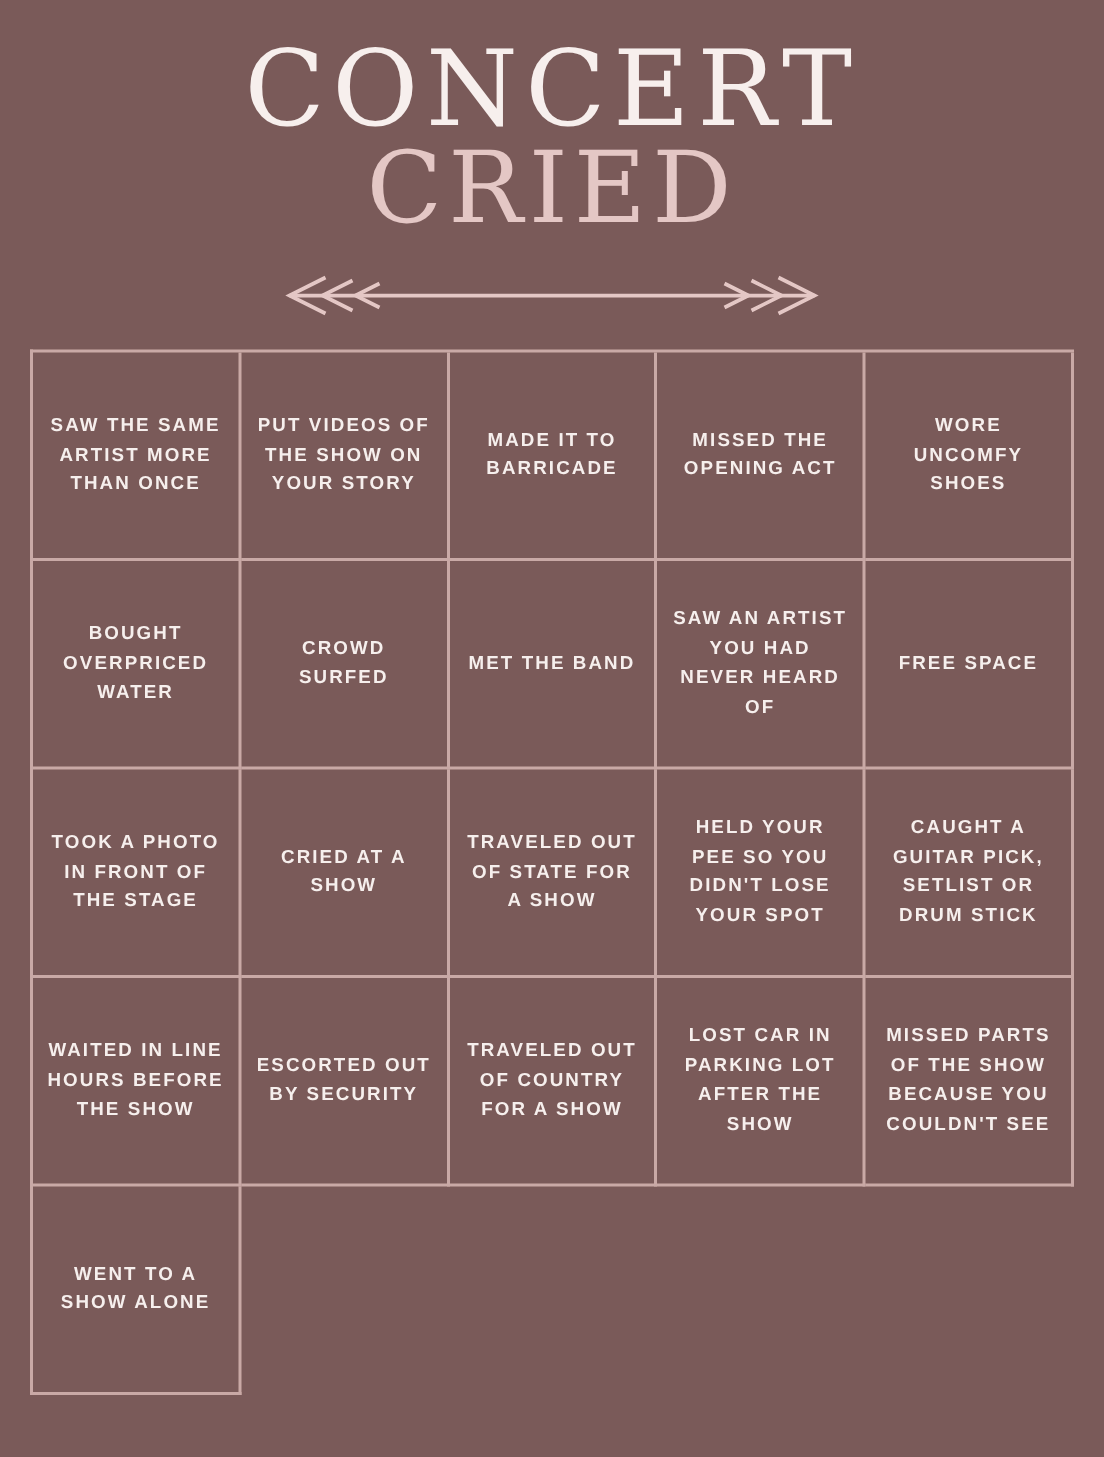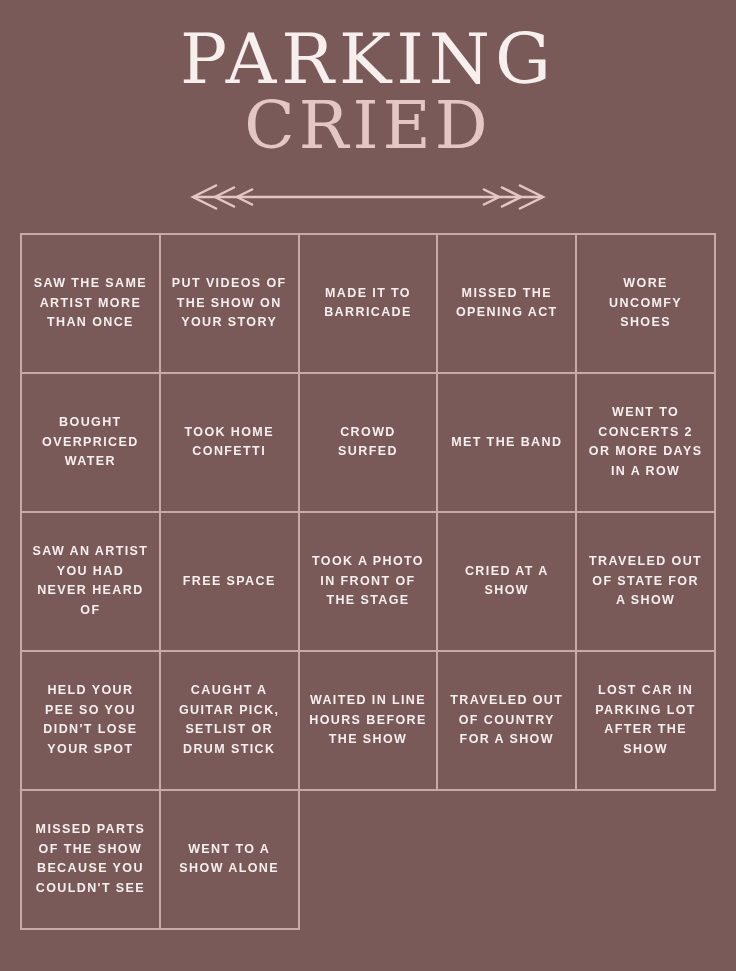--- a/index.html
+++ b/index.html
@@ -89,21 +89,21 @@
     display: block;
     max-width: 118px;
   }
 </style>
 </head>
 <body>
 
 <div class="page">
 
   <div class="title-block">
-    <div class="title-line1">PARKING</div>
+    <div class="title-line1">CONCERT</div>
     <div class="title-line2">CRIED</div>
   </div>
 
   <div class="divider">
     <svg width="370" height="34" viewBox="0 0 370 34" fill="none" xmlns="http://www.w3.org/2000/svg">
       <line x1="10" y1="17" x2="360" y2="17" stroke="#e4c7c5" stroke-width="2.5"></line>
       <polyline points="34,5 10,17 34,29" stroke="#e4c7c5" stroke-width="2.5" fill="none"></polyline>
       <polyline points="52,7 32,17 52,27" stroke="#e4c7c5" stroke-width="2.5" fill="none"></polyline>
       <polyline points="70,9 54,17 70,25" stroke="#e4c7c5" stroke-width="2.5" fill="none"></polyline>
       <polyline points="336,5 360,17 336,29" stroke="#e4c7c5" stroke-width="2.5" fill="none"></polyline>
@@ -126,30 +126,24 @@
         <span>MISSED THE OPENING ACT</span>
       </div>
     <div class="cell">
         <span>WORE UNCOMFY SHOES</span>
       </div>
 
     <div class="cell">
         <span>BOUGHT OVERPRICED WATER</span>
       </div>
     <div class="cell">
-        <span>TOOK HOME CONFETTI</span>
-      </div>
-    <div class="cell">
         <span>CROWD SURFED</span>
       </div>
     <div class="cell">
         <span>MET THE BAND</span>
-      </div>
-    <div class="cell">
-        <span>WENT TO CONCERTS 2 OR MORE DAYS IN A ROW</span>
       </div>
 
     <div class="cell">
         <span>SAW AN ARTIST YOU HAD NEVER HEARD OF</span>
       </div>
     <div class="cell">
         <span>FREE SPACE</span>
       </div>
     <div class="cell">
         <span>TOOK A PHOTO IN FRONT OF THE STAGE</span>
@@ -163,20 +157,23 @@
 
     <div class="cell">
         <span>HELD YOUR PEE SO YOU DIDN'T LOSE YOUR SPOT</span>
       </div>
     <div class="cell">
         <span>CAUGHT A GUITAR PICK, SETLIST OR DRUM STICK</span>
       </div>
     <div class="cell">
         <span>WAITED IN LINE HOURS BEFORE THE SHOW</span>
       </div>
+    <div class="cell">
+        <span>ESCORTED OUT BY SECURITY</span>
+      </div>
 
     <div class="cell">
         <span>TRAVELED OUT OF COUNTRY FOR A SHOW</span>
       </div>
     <div class="cell">
         <span>LOST CAR IN PARKING LOT AFTER THE SHOW</span>
       </div>
     <div class="cell">
         <span>MISSED PARTS OF THE SHOW BECAUSE YOU COULDN'T SEE</span>
       </div>

